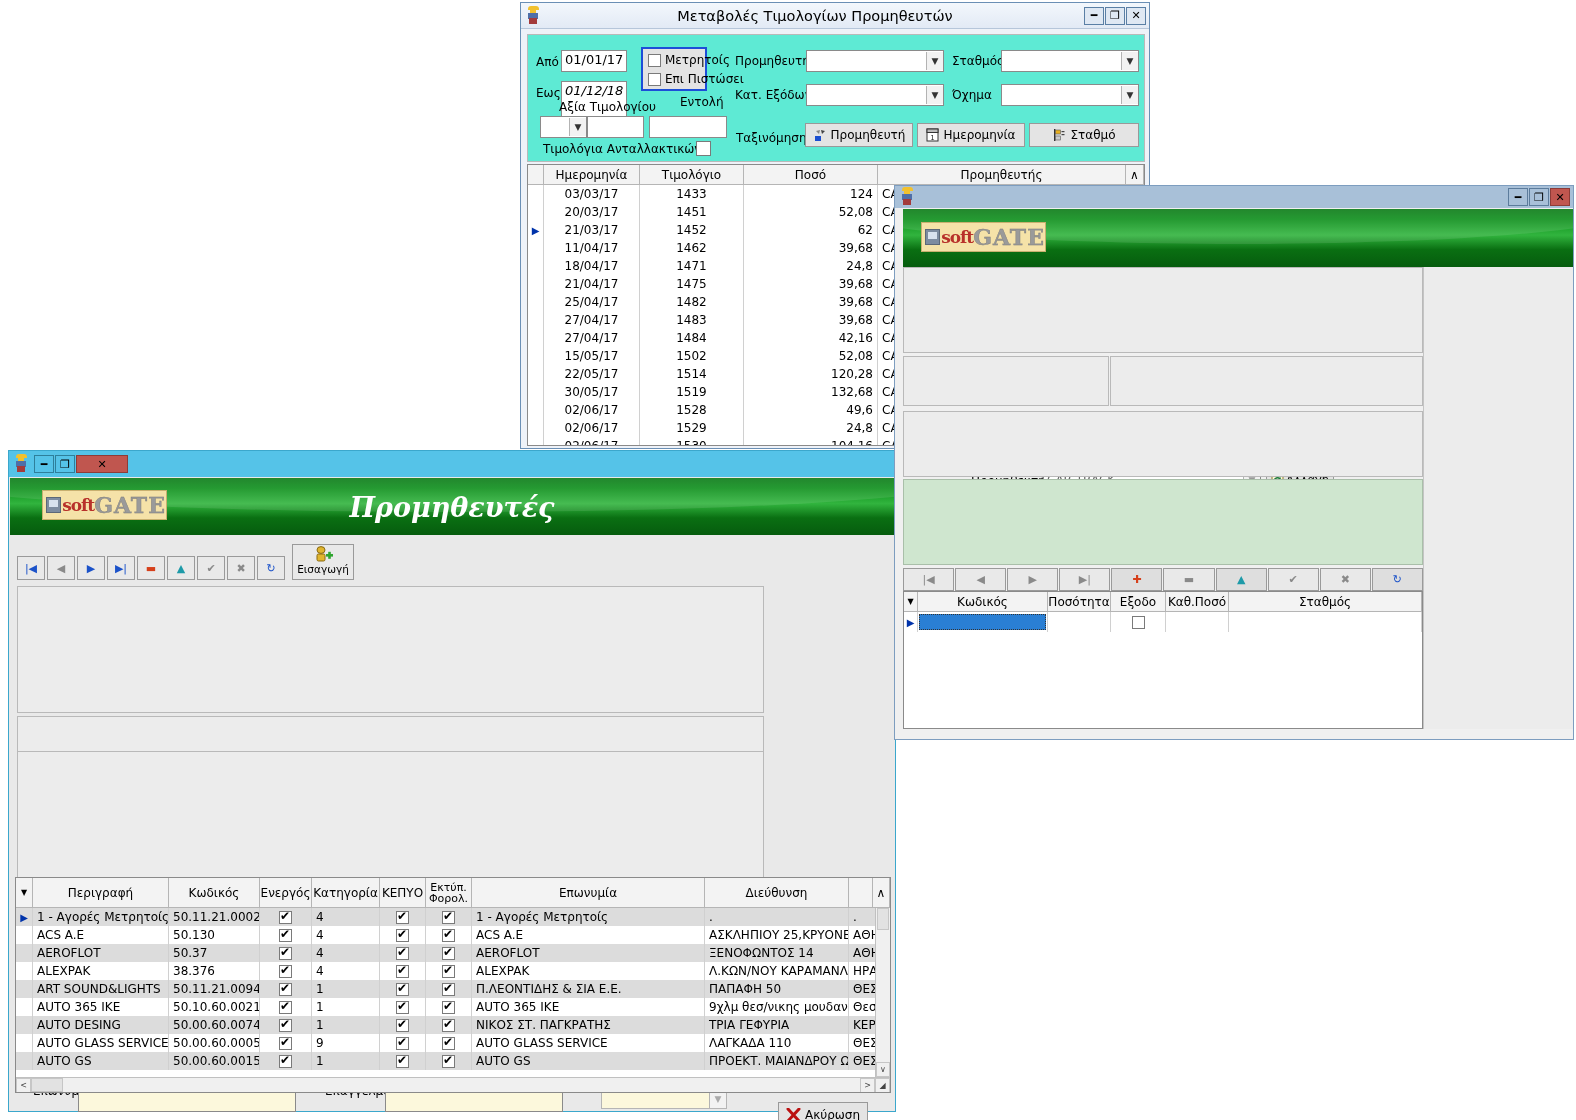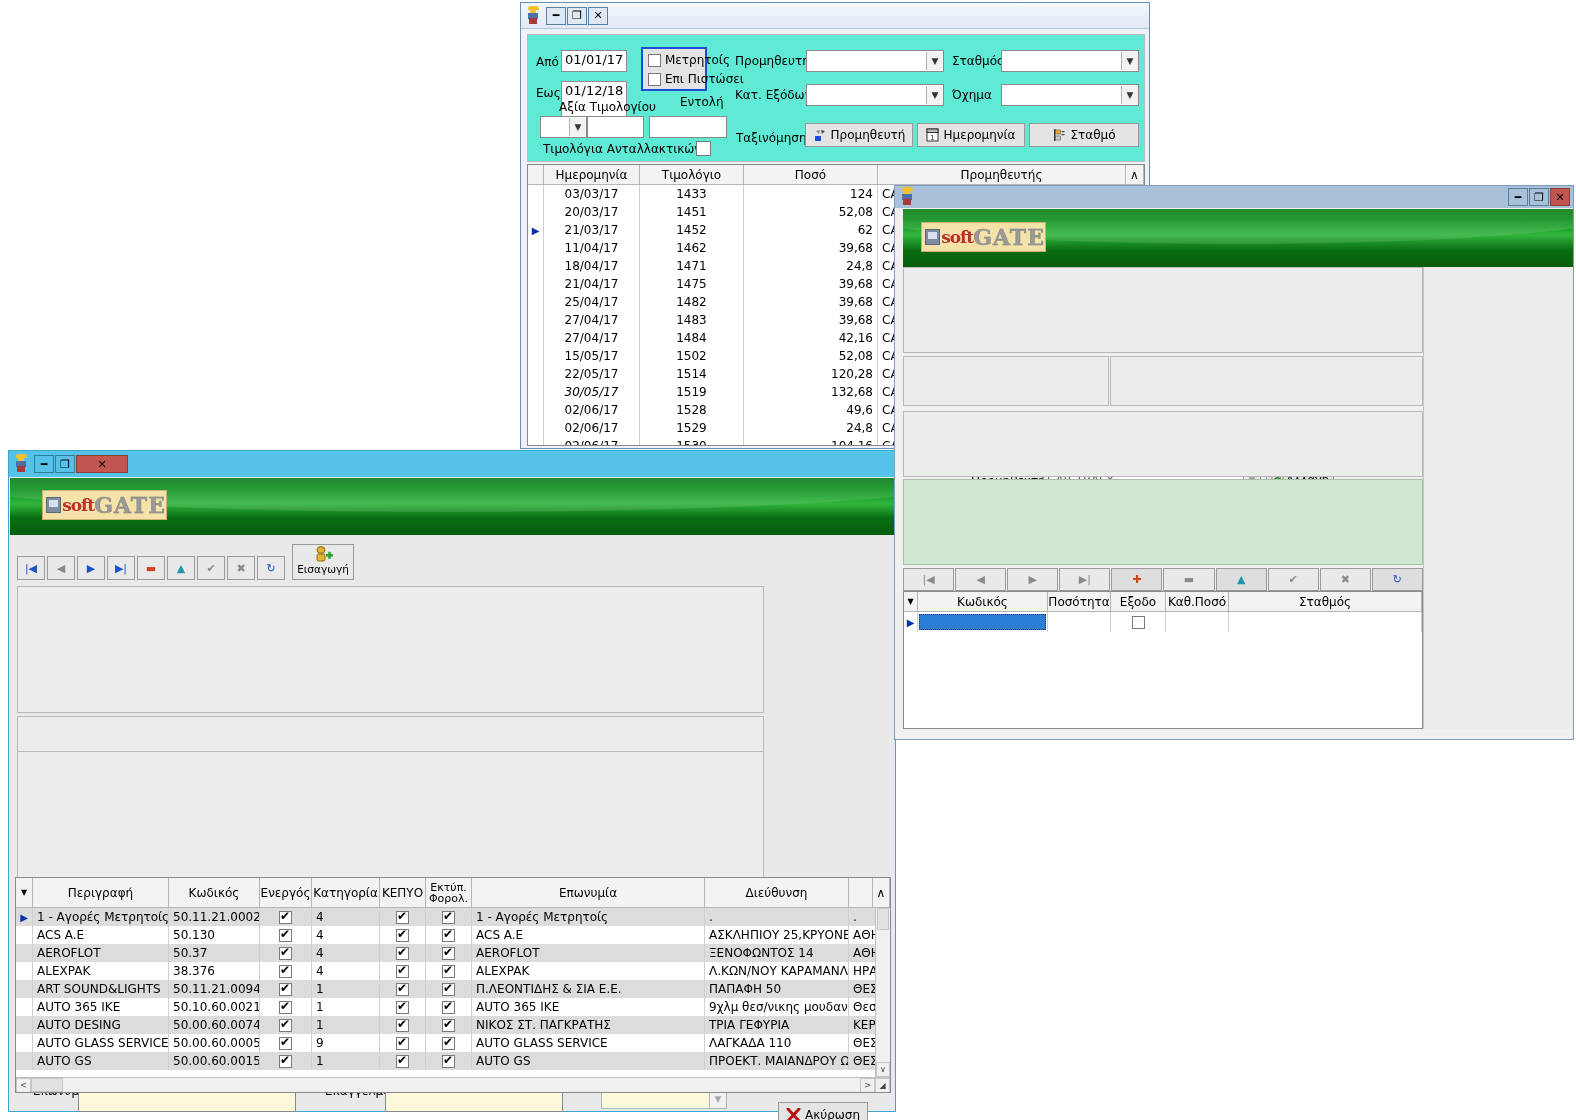--- a/index.html
+++ b/index.html
@@ -100,34 +100,35 @@
 <div class="win" style="left:520px; top:2px; width:630px; height:447px; background:#eef2f8;">
   <div class="titlebar" style="background:linear-gradient(180deg,#f3f7fc,#e2eaf5); border-bottom:1px solid #b6c6da;">
     <div class="tb-icon">
       <div class="manicon">
           <i class="m-hat"></i>
           <i class="m-head"></i>
           <i class="m-body"></i>
           <i class="m-leg"></i>
         </div>
     </div>
+    <div class="tb-title">Μεταβολές Τιμολογίων  Προμηθευτών</div>
     <div class="tb-btns">
       <div class="tb-btn">━</div>
       <div class="tb-btn">❐</div>
       <div class="tb-btn">✕</div>
     </div>
   </div>
 
   <div class="panel" style="position:absolute; left:6px; top:31px; width:618px; height:128px; background:#5eead4;">
 
     <span class="lbl" style="position:absolute;left:8px;top:20px;">Από</span>
     <div class="fld" style="position:absolute;left:33px;top:15px;width:66px;height:22px;font-size:13px;">01/01/17</div>
 
     <span class="lbl" style="position:absolute;left:8px;top:51px;">Εως</span>
-    <div class="fld" style="position:absolute;left:33px;top:46px;width:66px;height:38px;font-size:13px;">01/12/18</div>
+    <div class="fld" style="position:absolute;left:33px;top:46px;width:66px;height:38px;font-size:13px;font-style:italic;">01/12/18</div>
 
     <div style="position:absolute;left:113px;top:12px;width:66px;height:44px;background:#e3e3e3;border:2px solid #1d4ed8;">
       <span class="cbx" style="position:absolute;left:5px;top:5px;"></span>
       <span class="lbl" style="position:absolute;left:22px;top:4px;">Μετρητοίς</span>
       <span class="cbx" style="position:absolute;left:5px;top:24px;"></span>
       <span class="lbl" style="position:absolute;left:22px;top:23px;">Επι Πιστώσει</span>
     </div>
 
     <span class="lbl" style="position:absolute;left:31px;top:65px;">Αξία Τιμολογίου</span>
     <div class="combo" style="position:absolute;left:12px;top:81px;width:47px;height:22px;">
@@ -295,21 +296,21 @@
         <div class="grow">
           <div class="gcell" style="width:16px;justify-content:center;"></div>
           <div class="gcell" style="width:96px;justify-content:center;">22/05/17</div>
           <div class="gcell" style="width:104px;justify-content:center;">1514</div>
           <div class="gcell" style="width:134px;justify-content:flex-end;">120,28</div>
           <div class="gcell" style="flex:1;">CAR TRACK</div>
           <div class="gcell" style="width:18px;border:none;"></div>
         </div>
         <div class="grow">
           <div class="gcell" style="width:16px;justify-content:center;"></div>
-          <div class="gcell" style="width:96px;justify-content:center;font-style:italic;">30/05/17</div>
+          <div class="gcell" style="width:96px;justify-content:center;">30/05/17</div>
           <div class="gcell" style="width:104px;justify-content:center;">1519</div>
           <div class="gcell" style="width:134px;justify-content:flex-end;">132,68</div>
           <div class="gcell" style="flex:1;">CAR TRACK</div>
           <div class="gcell" style="width:18px;border:none;"></div>
         </div>
         <div class="grow">
           <div class="gcell" style="width:16px;justify-content:center;"></div>
           <div class="gcell" style="width:96px;justify-content:center;">02/06/17</div>
           <div class="gcell" style="width:104px;justify-content:center;">1528</div>
           <div class="gcell" style="width:134px;justify-content:flex-end;">49,6</div>
@@ -352,20 +353,21 @@
       <div class="tb-btn close-red" style="width:52px;">✕</div>
     </div>
   </div>
 
   <div class="banner" style="position:absolute;left:1px;top:27px;width:884px;height:57px;">
     <div class="logo" style="position:absolute;left:32px;top:12px;">
       <span class="sg-mon"></span>
       <span class="sg-soft">soft</span>
       <span class="sg-gate">GATE</span>
     </div>
+    <div class="bn-title" style="top:14px;font-size:27px;">Προμηθευτές</div>
   </div>
 
   <div style="position:absolute;left:8px;top:93px;">
     <div style="display:flex;gap:2px;align-items:flex-end;">
       <div class="navbtn blue">|◀</div>
       <div class="navbtn gray">◀</div>
       <div class="navbtn blue">▶</div>
       <div class="navbtn blue">▶|</div>
       <div class="navbtn red">▬</div>
       <div class="navbtn teal">▲</div>

